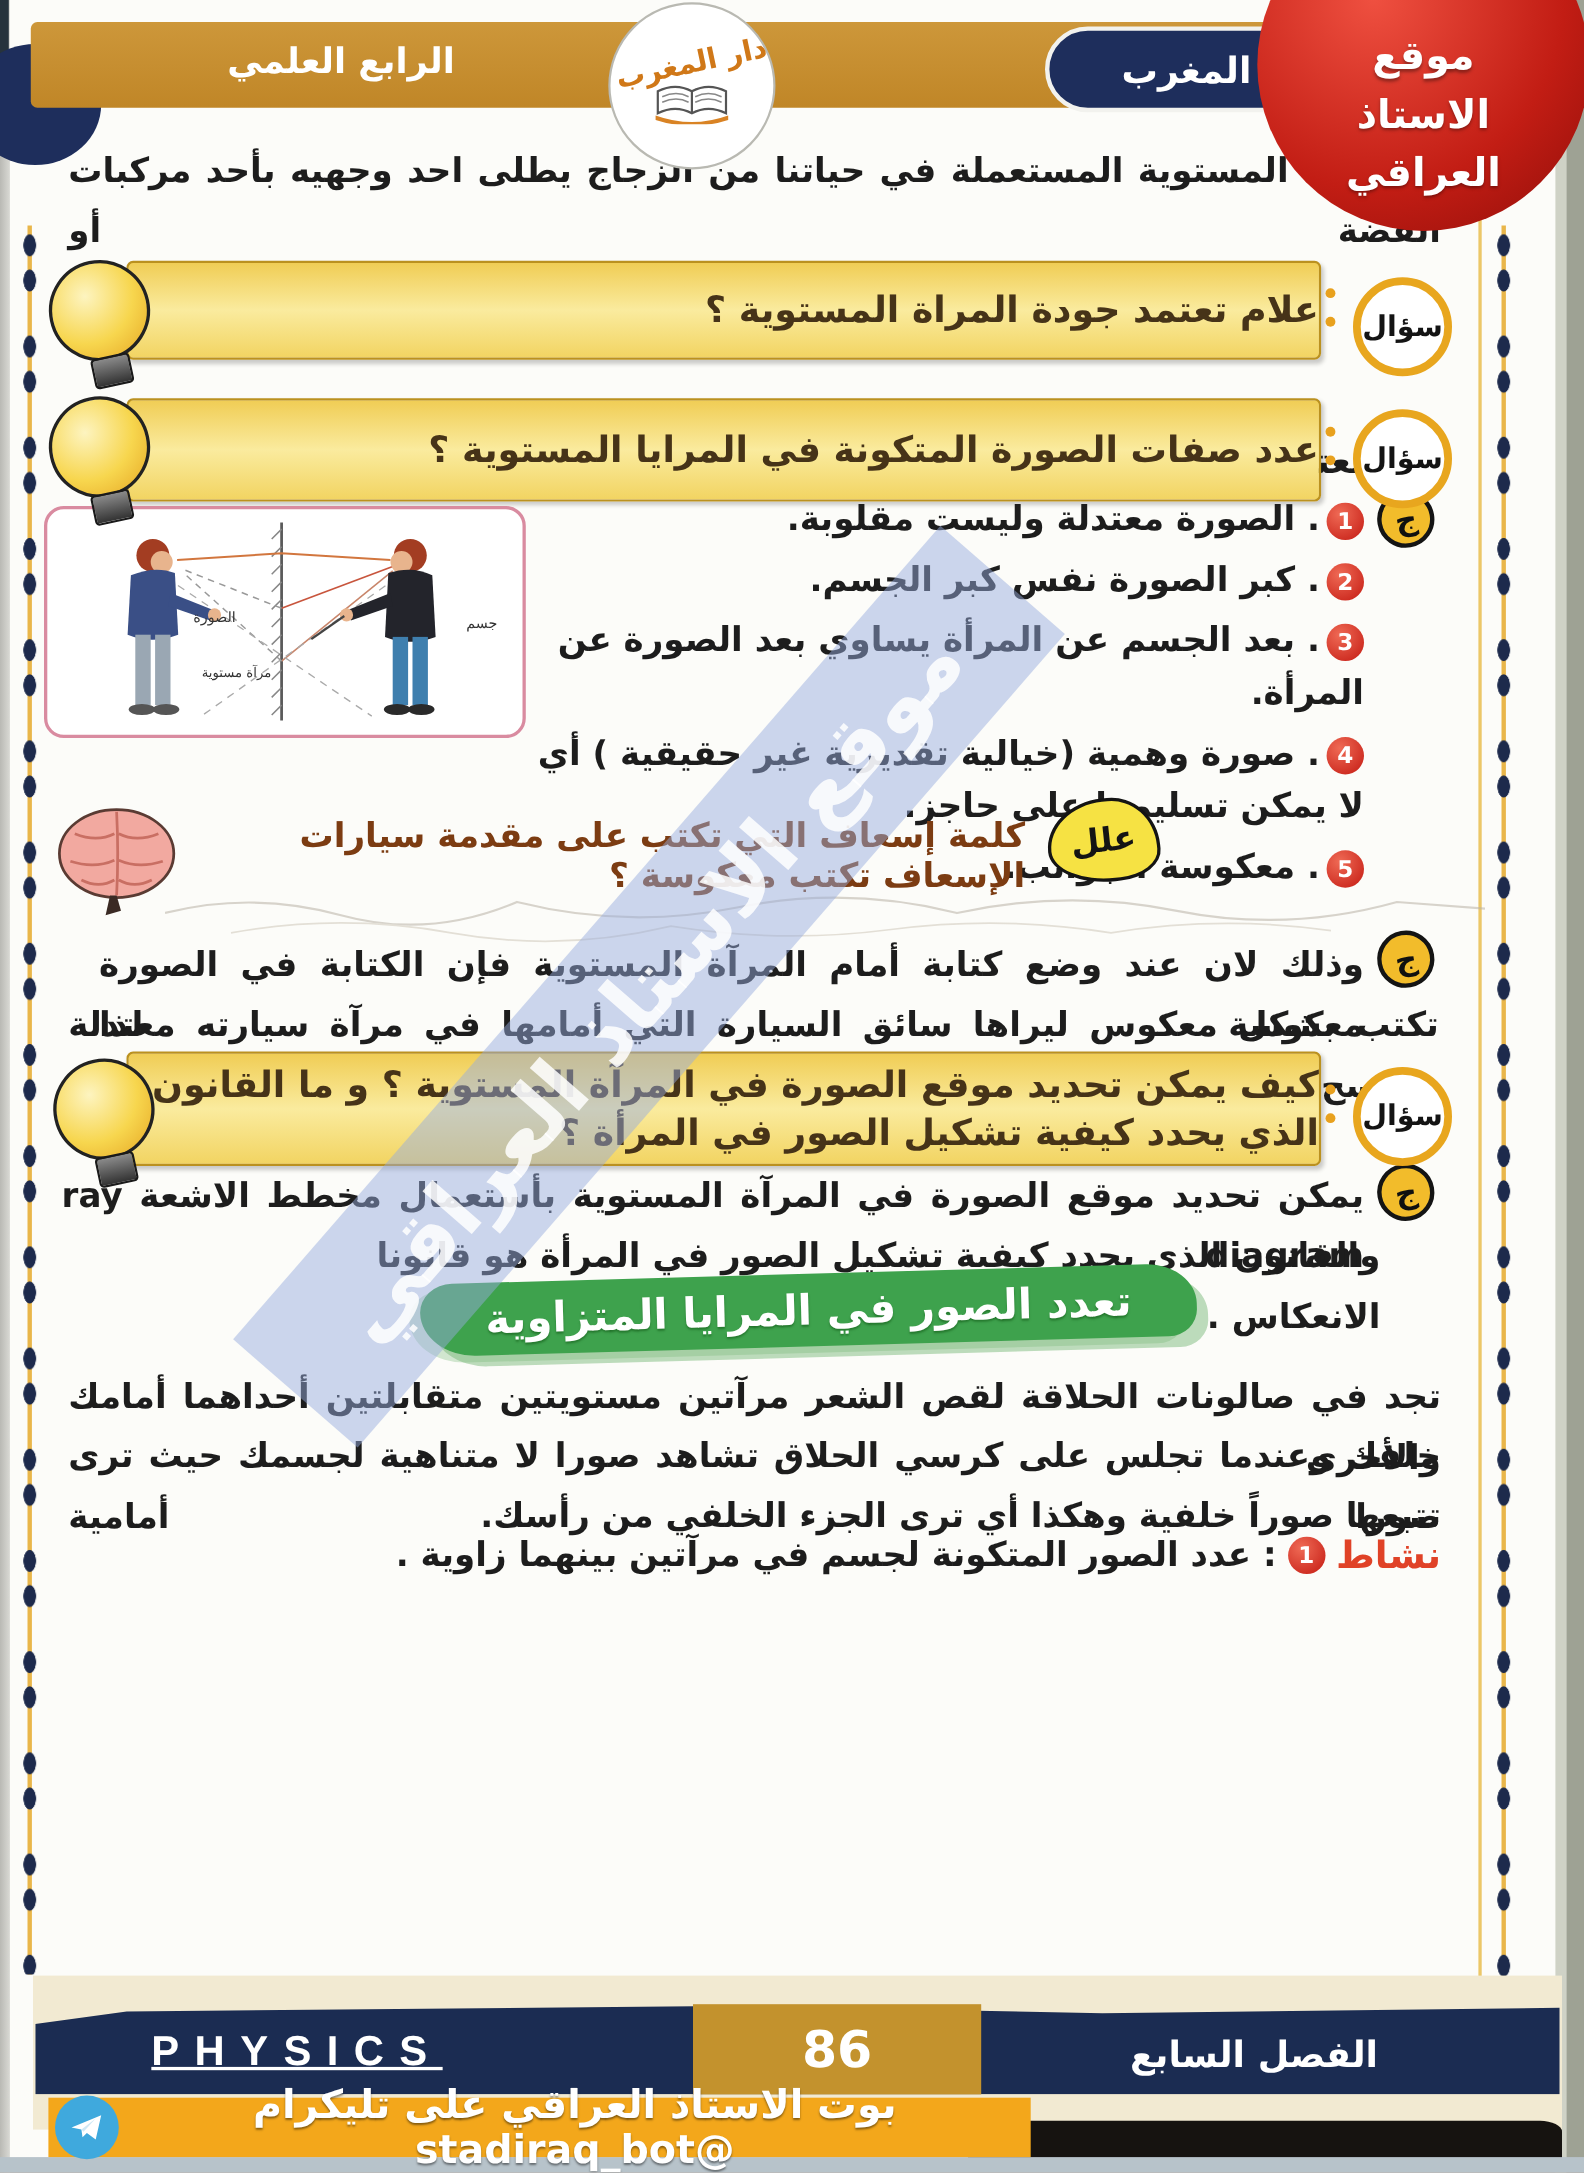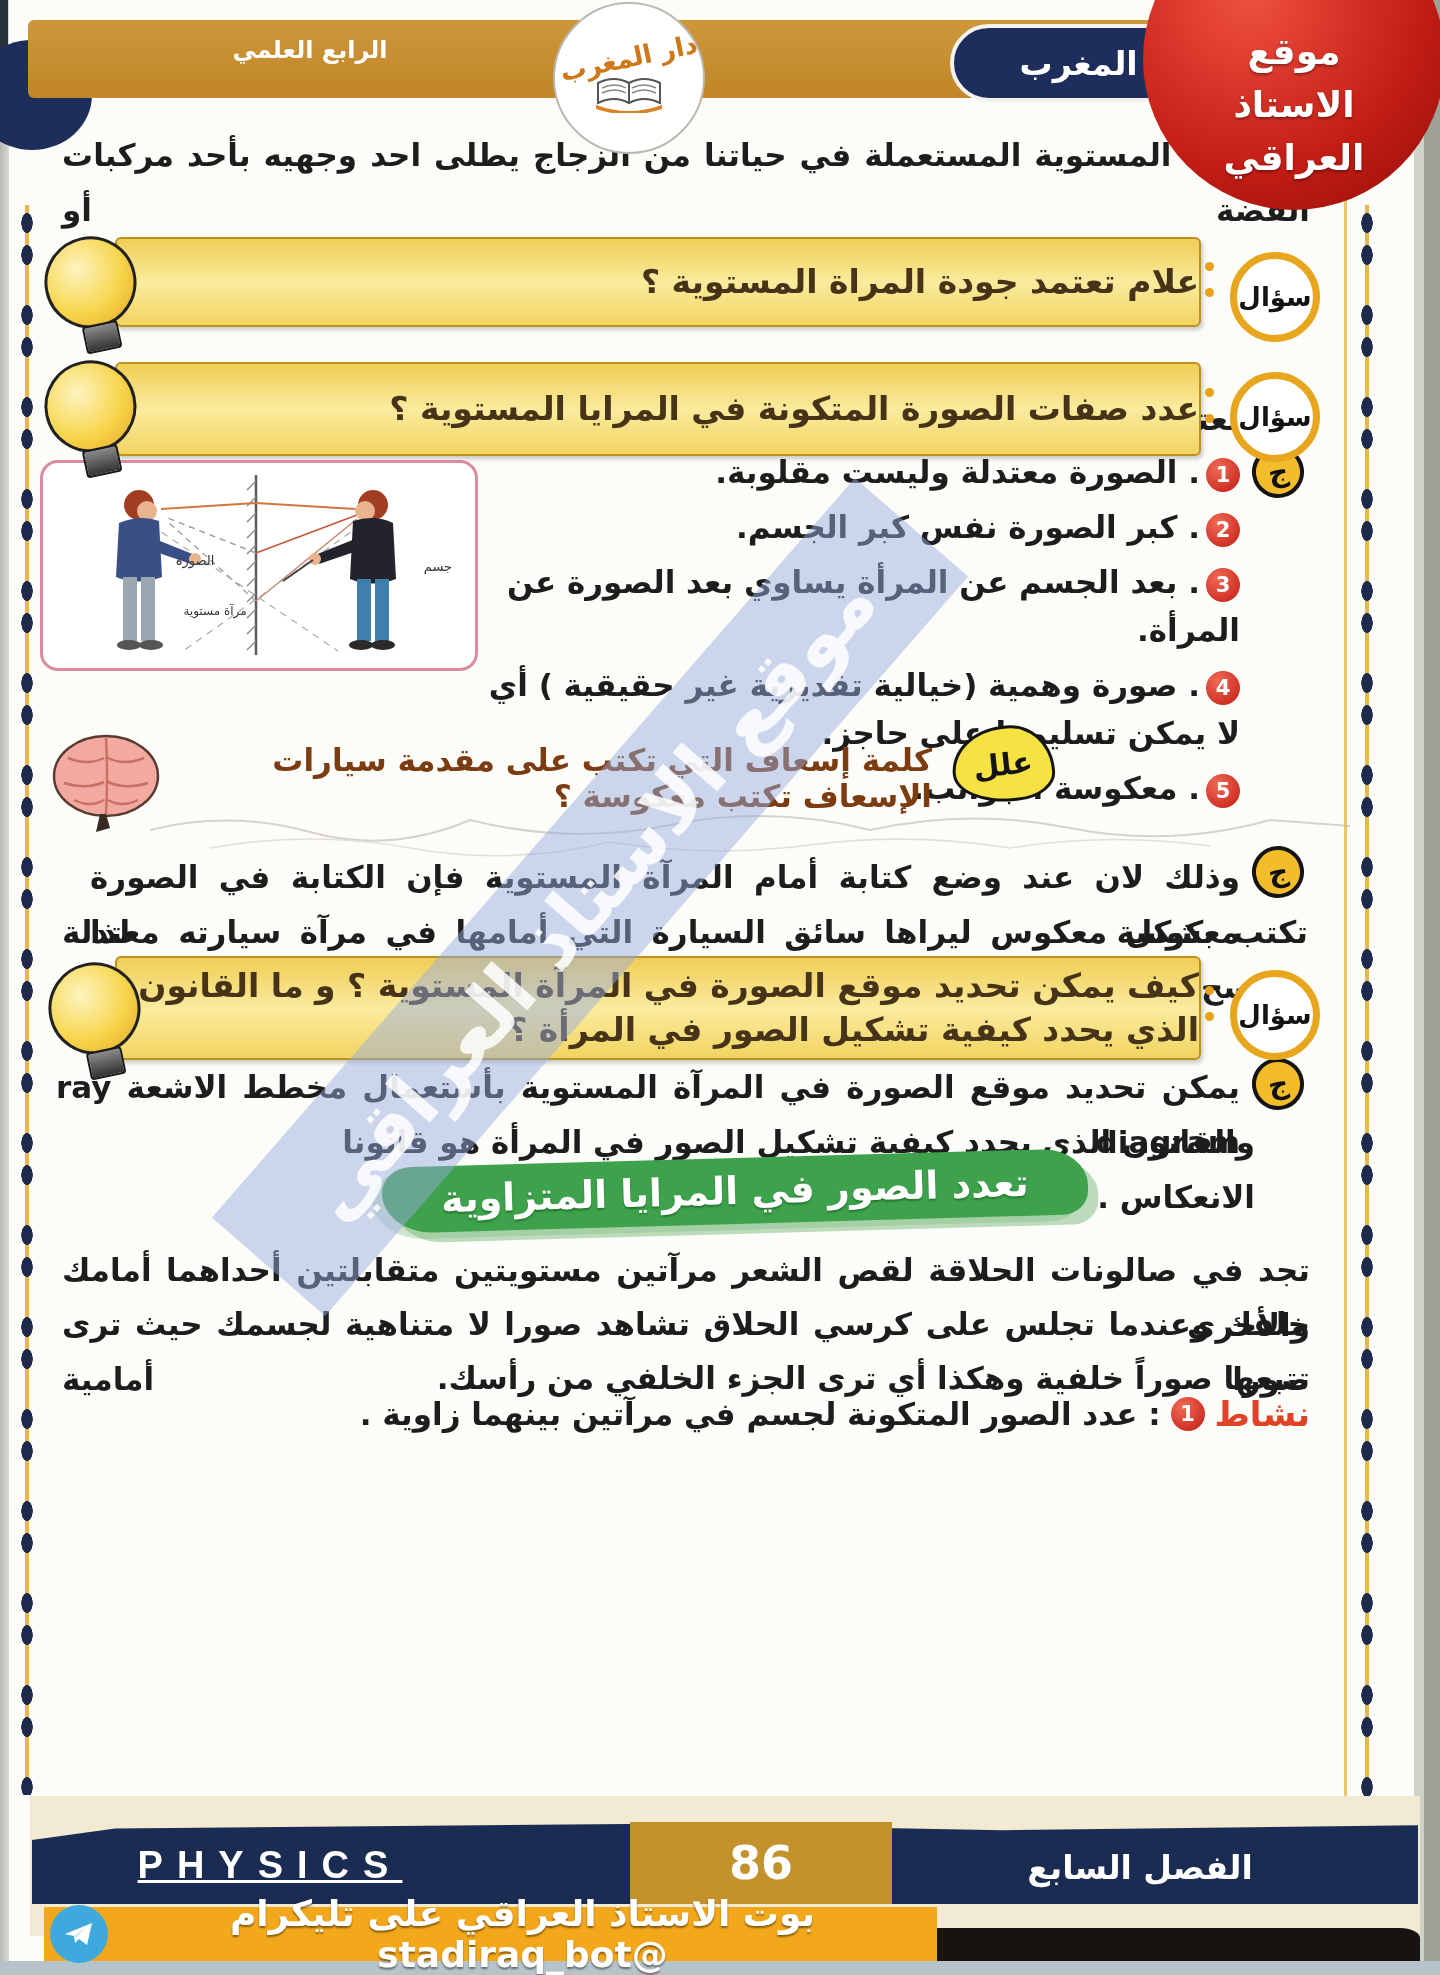--- a/index.html
+++ b/index.html
@@ -9,21 +9,21 @@
   .ar{direction:rtl;}
   
   .edge-left{left:0;top:0;width:9px;height:100%;background:linear-gradient(to right,#b9b9b4,#d9d9d4);}
   .edge-left-dark{left:0;top:0;width:8px;height:70px;background:#27333c;}
   .edge-right-light{right:16px;top:0;width:10px;height:100%;background:#cfd2c6;}
   .edge-right{right:0;top:0;width:16px;height:100%;background:#9ea294;}
   .bottom-strip{left:0;bottom:0;width:100%;height:14px;background:#b7c3ca;}
   
   .gold-bar{left:28px;top:20px;width:1330px;height:78px;background:linear-gradient(#cd973a,#c08627);border-radius:6px;}
   .navy-blob{left:-28px;top:40px;width:120px;height:110px;border-radius:50%;background:#1e2e5c;}
-  .grade-title{left:140px;top:36px;width:340px;text-align:center;color:#fff;font-size:24px;font-weight:bold;}
+  .grade-title{left:140px;top:36px;width:340px;text-align:center;color:#fff;font-size:32px;font-weight:bold;}
   .navy-pill{left:950px;top:24px;width:408px;height:70px;background:#1e2e5c;border:4px solid #f2f2ee;
              border-radius:40px;color:#fff;font-size:33px;font-weight:bold;display:flex;align-items:center;justify-content:center;}
   .logo{left:553px;top:2px;width:148px;height:148px;border-radius:50%;background:#fff;border:2px solid #b9b9b2;
         display:flex;flex-direction:column;align-items:center;justify-content:center;z-index:5;}
   .logo-text{color:#d07818;font-size:26px;font-weight:bold;transform:rotate(-12deg);margin-bottom:2px;}
   .red-badge{left:1143px;top:-92px;width:302px;height:302px;border-radius:50%;
              background:radial-gradient(circle at 35% 30%,#ef5040,#c21d14 60%,#8f0d09);z-index:50;
              display:flex;flex-direction:column;align-items:center;justify-content:flex-end;padding-bottom:26px;box-sizing:border-box;}
   .red-badge div{color:#fff;font-size:36px;font-weight:bold;line-height:53px;text-shadow:0 2px 3px rgba(0,0,0,.35);}
   

